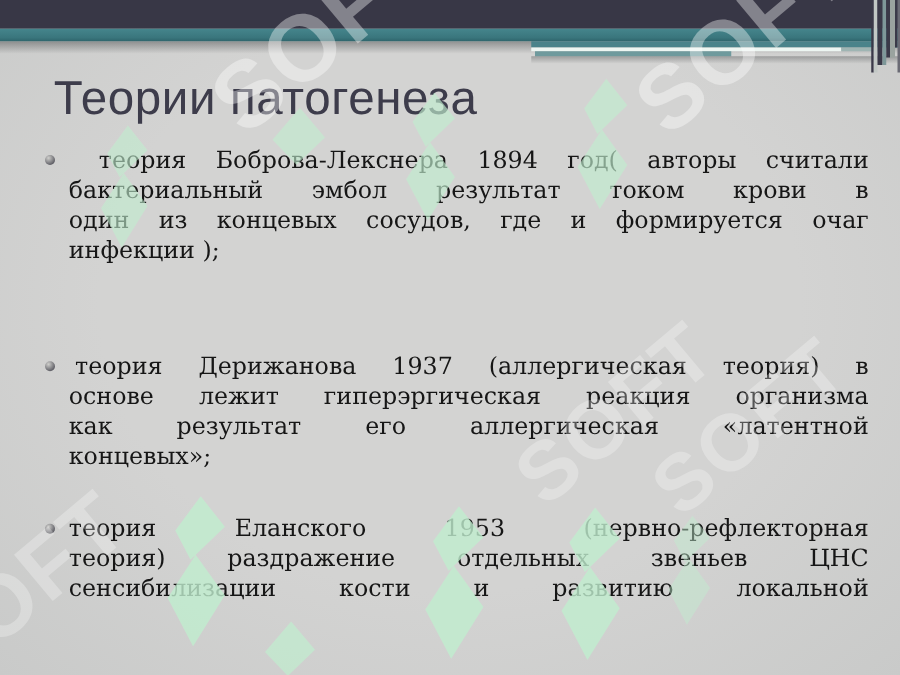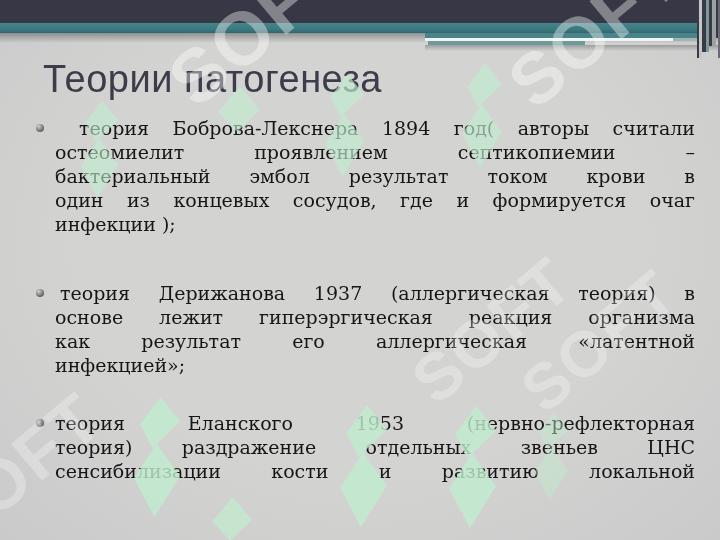--- a/index.html
+++ b/index.html
@@ -92,32 +92,31 @@
     <span class="st6"></span>
     <span class="st7"></span>
     <span class="st8"></span>
   </div>
 
   <div class="title">Теории патогенеза</div>
 
   <div class="bullet b1">
     <span class="dot"></span>
     <div class="line jline ind-lg">теория Боброва-Лекснера 1894 год( авторы считали</div>
-    <div class="line jline">остеомиелит проявлением септикопиемии –</div>
     <div class="line jline">бактериальный эмбол результат током крови в</div>
     <div class="line jline">один из концевых сосудов, где и формируется очаг</div>
     <div class="line lline">инфекции );</div>
   </div>
 
   <div class="bullet b2">
     <span class="dot"></span>
     <div class="line jline ind-sm">теория Дерижанова 1937 (аллергическая теория) в</div>
     <div class="line jline">основе лежит гиперэргическая реакция организма</div>
     <div class="line jline">как результат его аллергическая «латентной</div>
-    <div class="line lline">инфекцией»;</div>
+    <div class="line lline">концевых»;</div>
   </div>
 
   <div class="bullet b3">
     <span class="dot"></span>
     <div class="line jline">теория Еланского 1953 (нервно-рефлекторная</div>
     <div class="line jline">теория) раздражение отдельных звеньев ЦНС</div>
     <div class="line jline">сенсибилизации кости и развитию локальной</div>
   </div>
 
   <div class="watermark">

